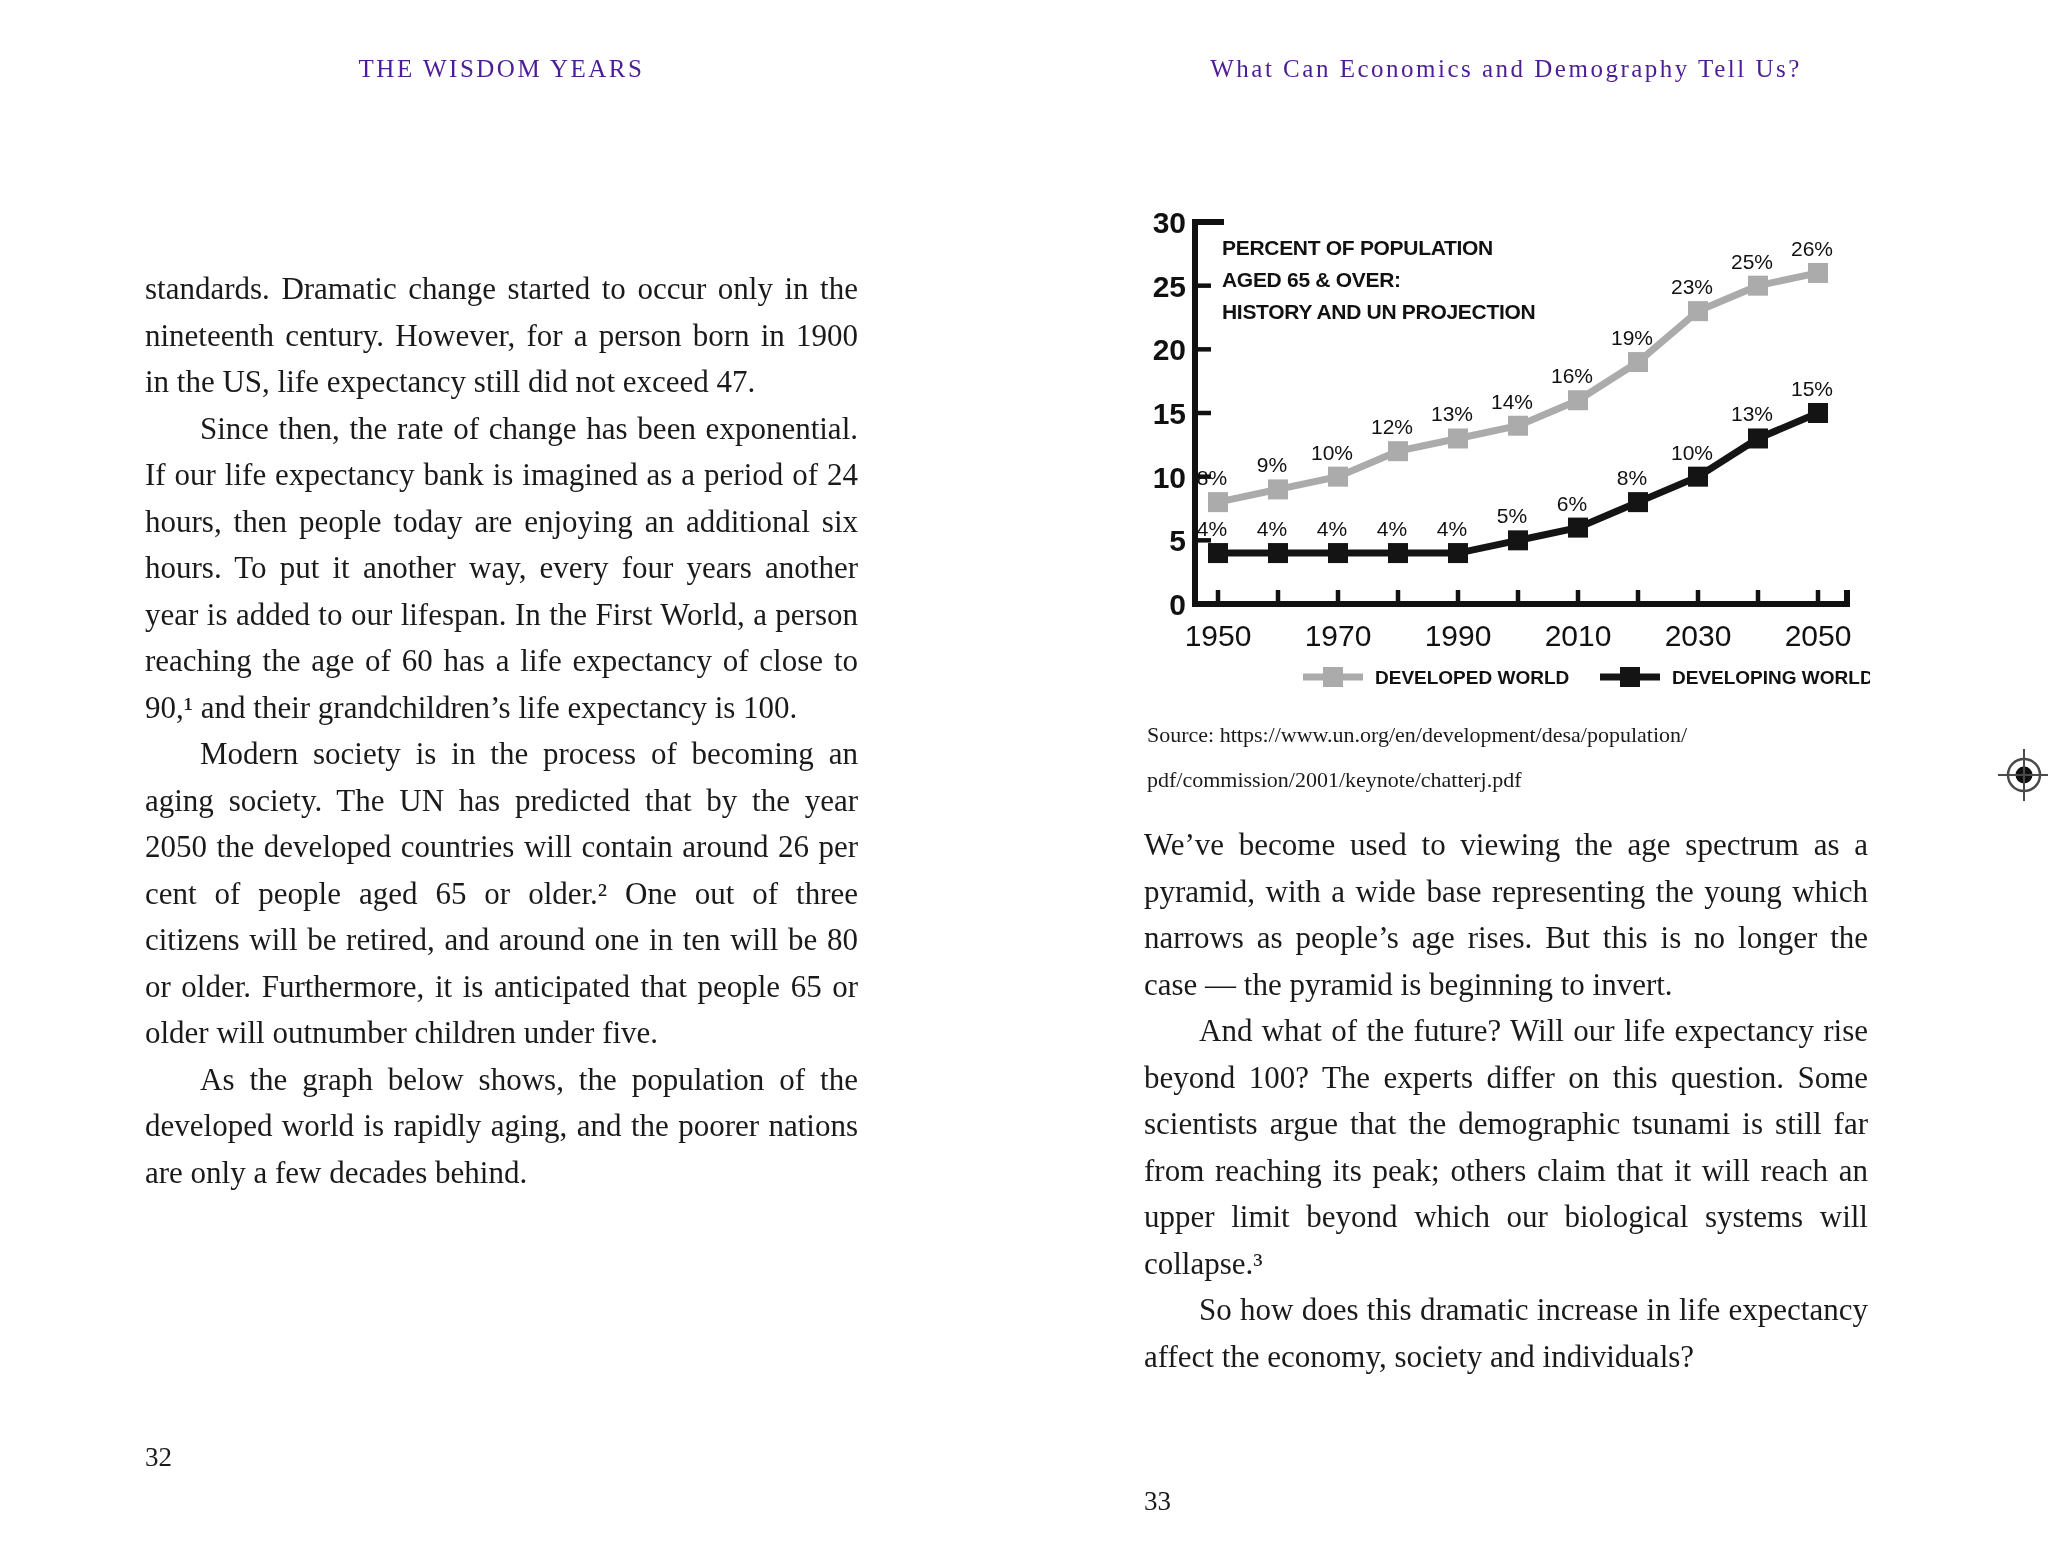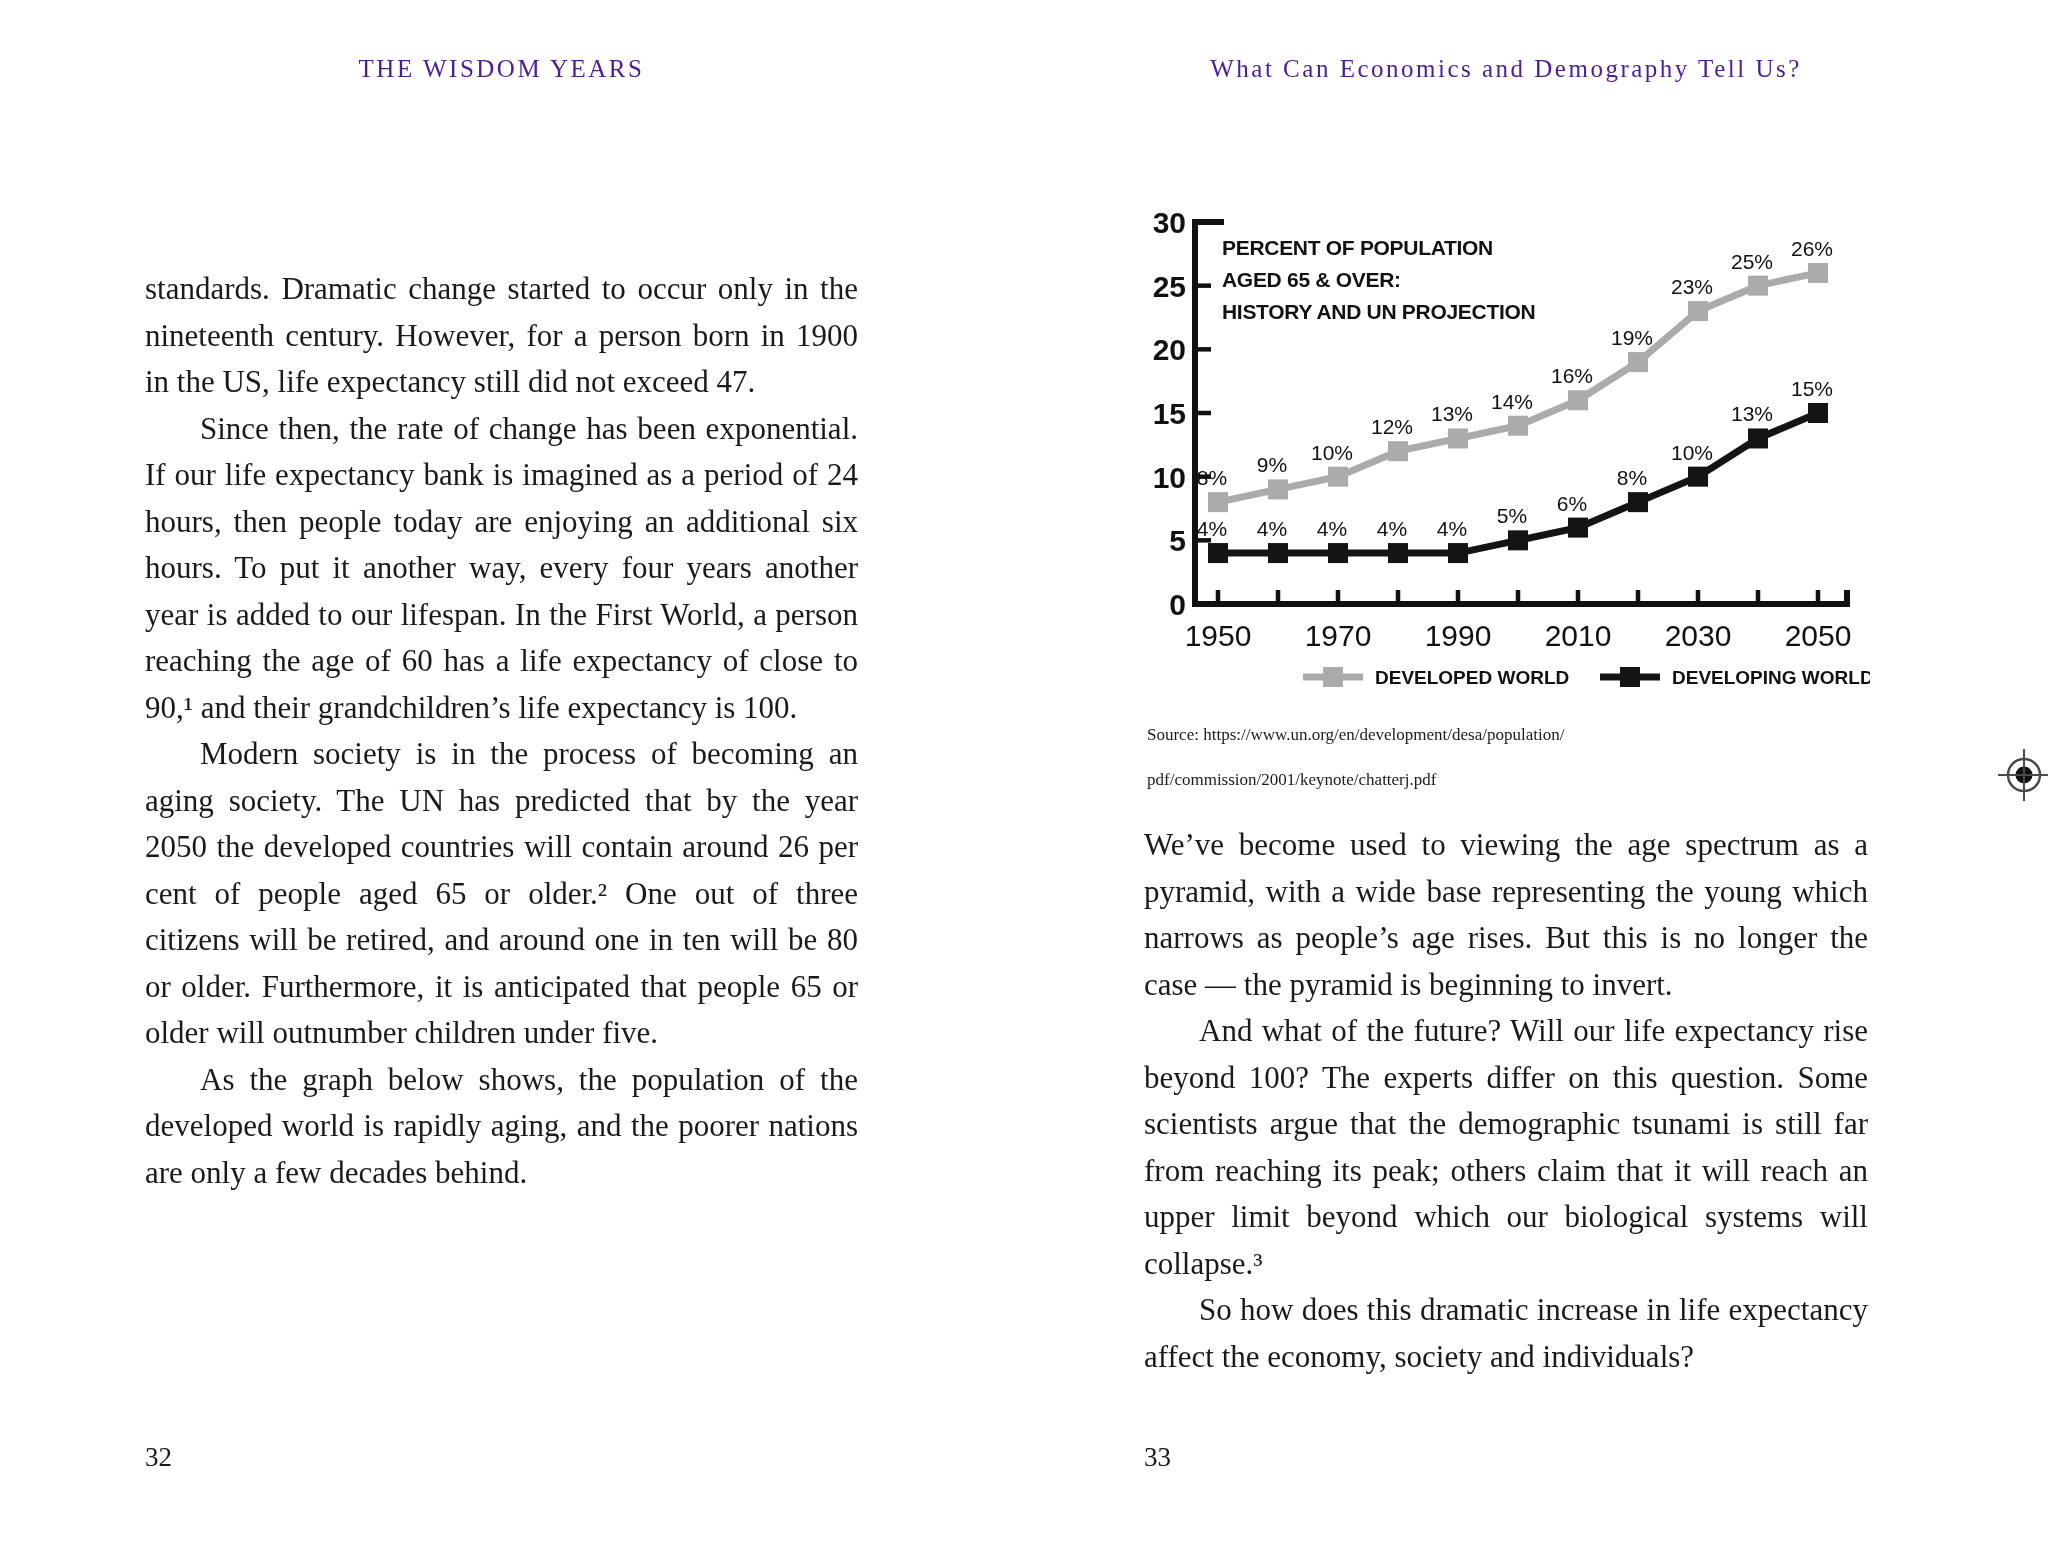--- a/index.html
+++ b/index.html
@@ -17,25 +17,25 @@
   .running-head.right{left:1144px;width:724px;}
   .page-text{position:absolute;font-size:31px;line-height:46.5px;text-align:justify;}
   .page-text p{margin:0;text-indent:55px;}
   .page-text p.no-indent{text-indent:0;margin-top:34px;}
   .left-text{left:145px;top:232px;width:713px;}
   .right-text{left:1144px;top:788px;width:724px;}
   .chart-wrap{position:absolute;left:1150px;top:205px;width:720px;height:560px;}
   .chart-wrap svg{font-family:"Liberation Sans", sans-serif;}
   .source{
     position:absolute;left:1147px;top:712px;width:730px;
-    font-size:17px;line-height:45px;text-align:left;
+    font-size:22px;line-height:45px;text-align:left;
   }
   .pagenum{position:absolute;top:1442px;font-size:27px;text-align:left;}
   .pagenum.left{left:145px;width:713px;}
-  .pagenum.right{left:1144px;width:724px;}
+  .pagenum.right{left:1144px;width:724px;margin-top:44px;}
   .reg-mark{position:absolute;left:1996px;top:747px;width:56px;height:56px;}
 </style>
 </head>
 <body>
 
 <div class="running-head left">THE WISDOM YEARS</div>
 
 <div class="page-text left-text">
   <p class="no-indent">standards. Dramatic change started to occur only in the nineteenth century. However, for a person born in 1900 in the US, life expectancy still did not exceed 47.</p>
   <p>Since then, the rate of change has been exponential. If our life expectancy bank is imagined as a period of 24 hours, then people today are enjoying an additional six hours. To put it another way, every four years another year is added to our lifespan. In the First World, a person reaching the age of 60 has a life expectancy of close to 90,¹ and their grandchildren’s life expectancy is 100.</p>

